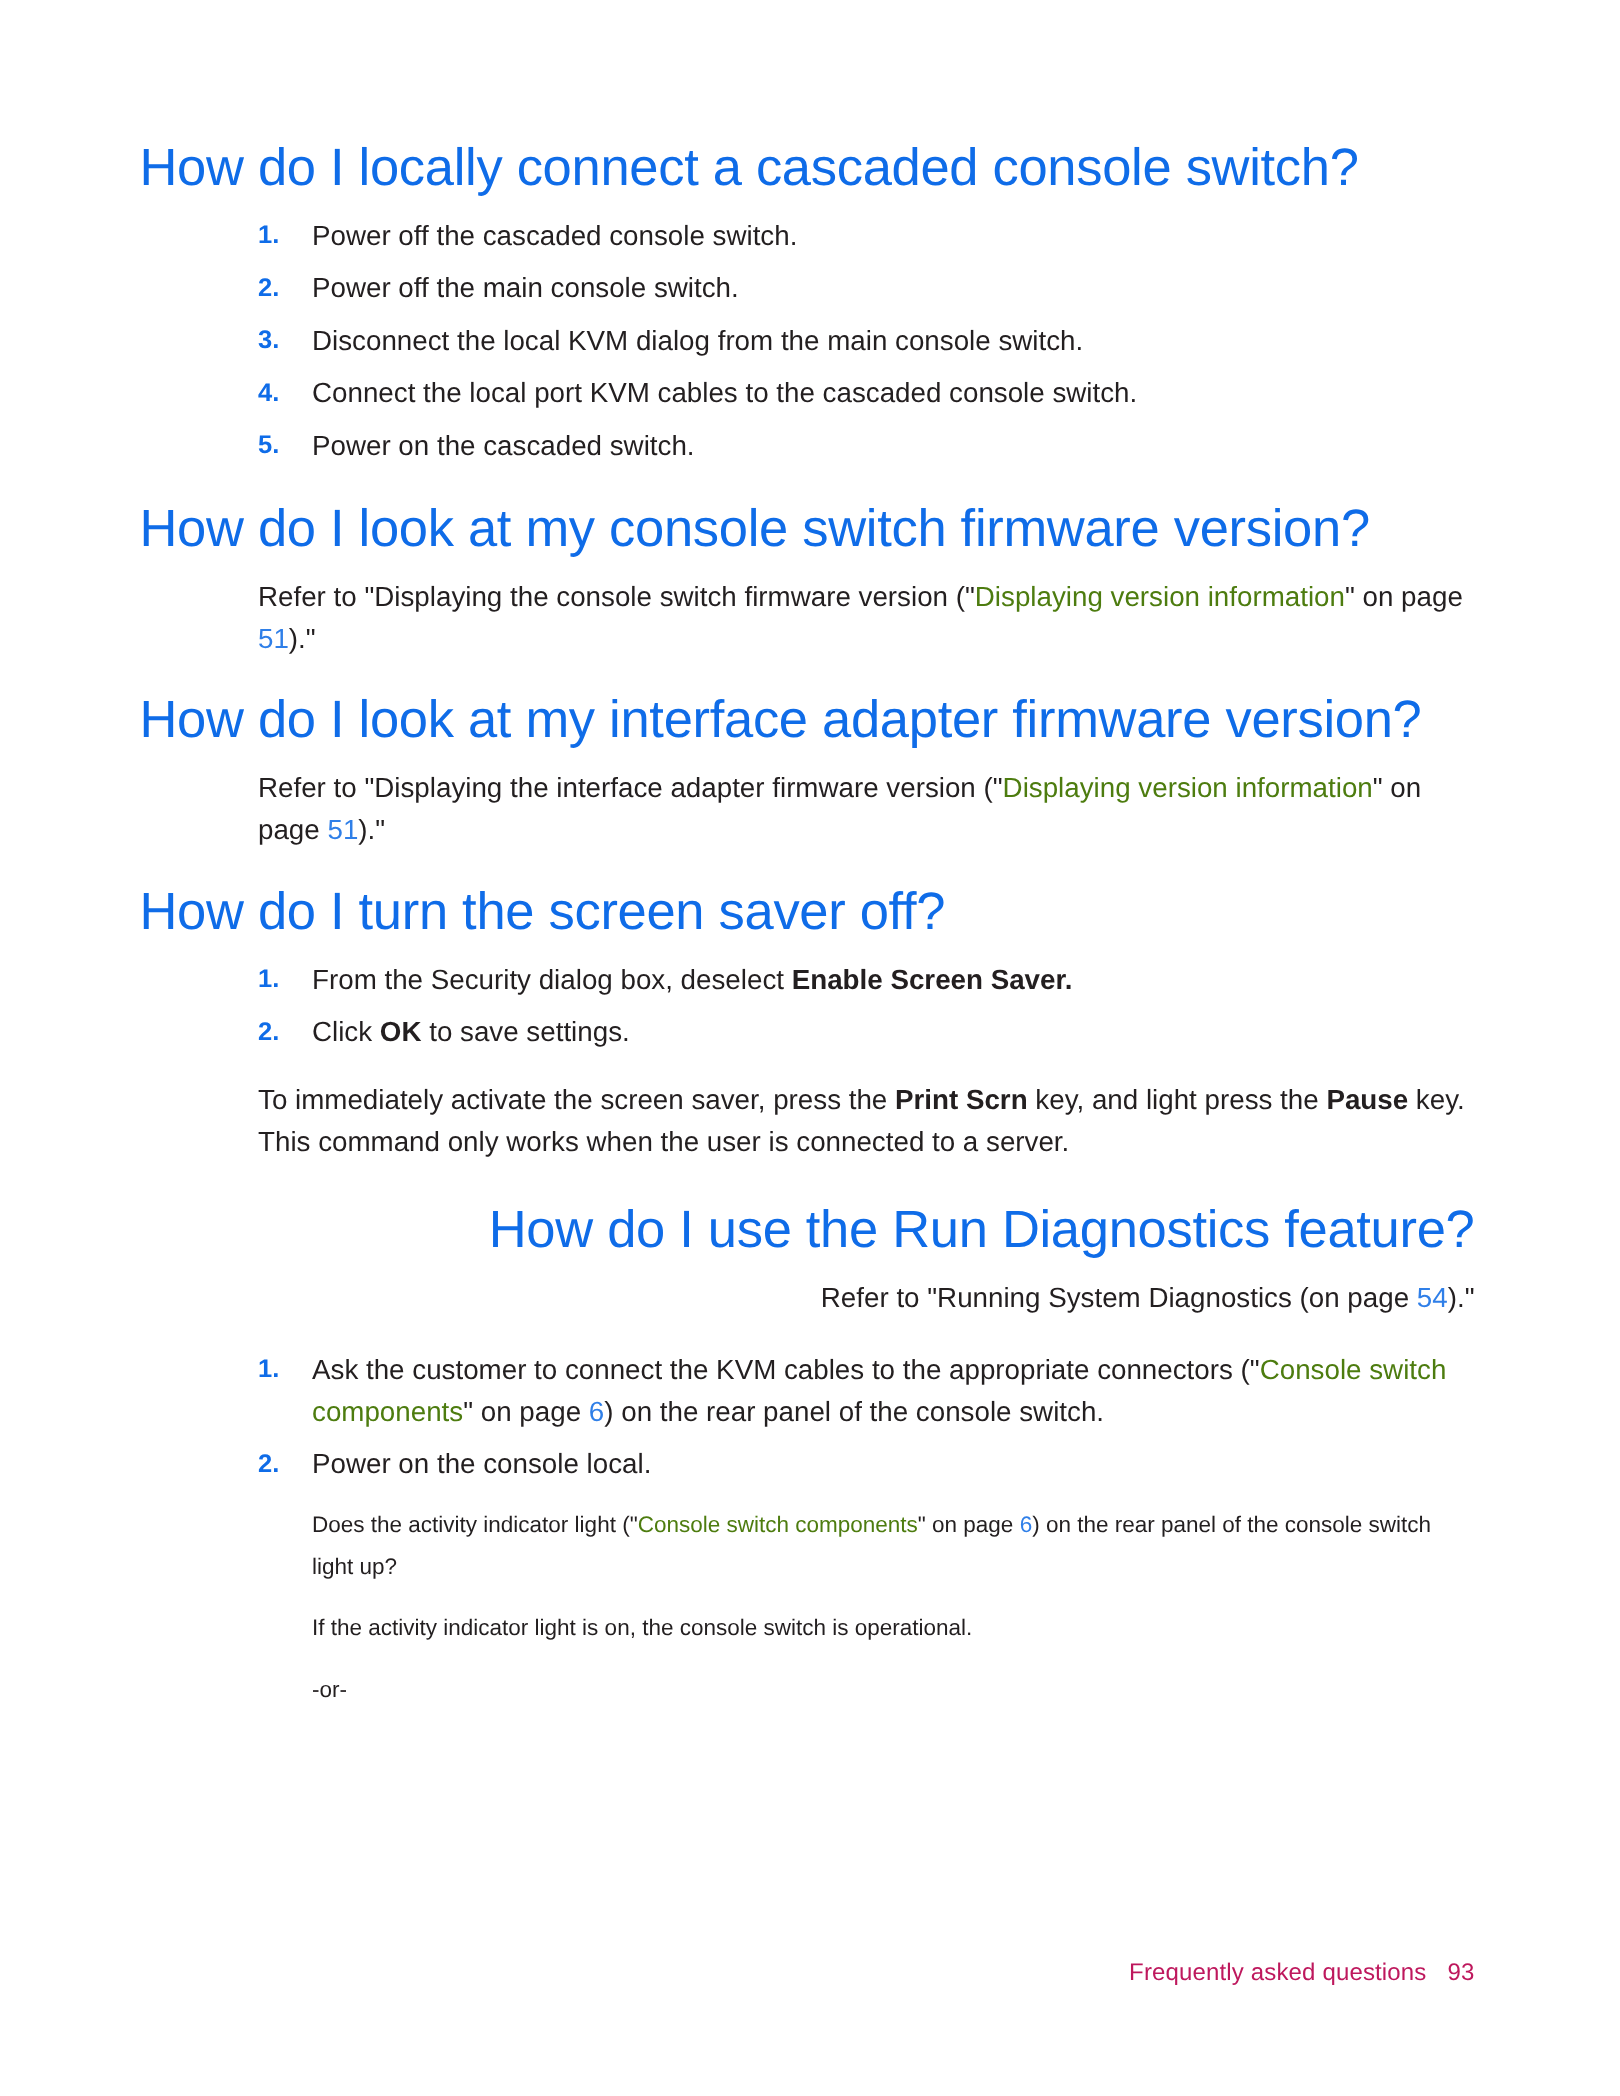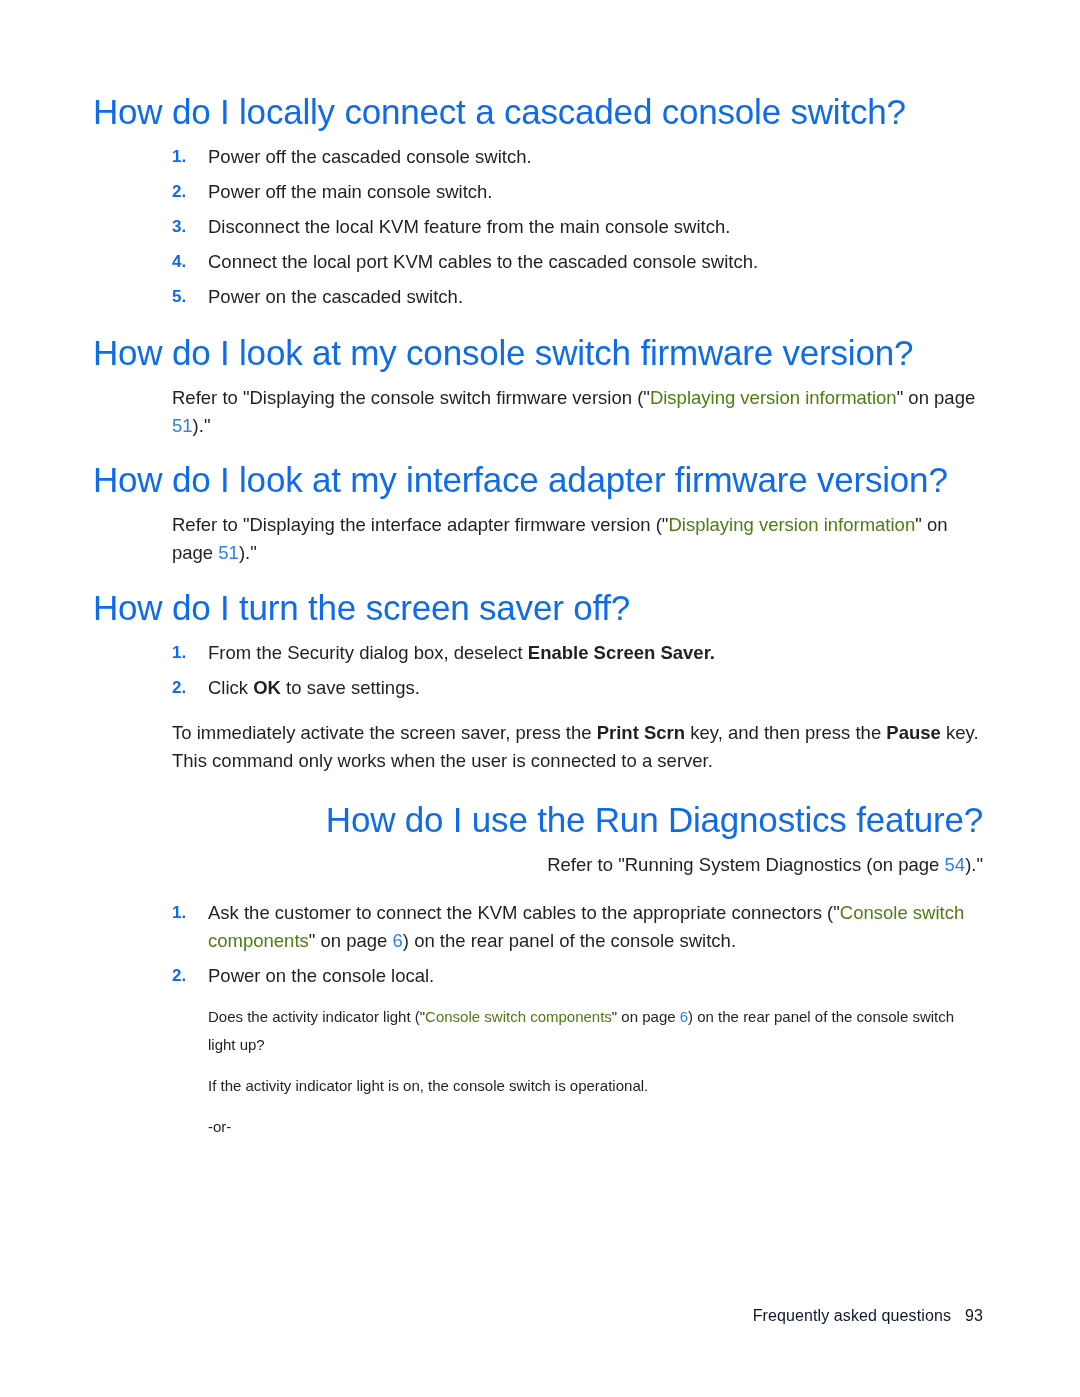--- a/index.html
+++ b/index.html
@@ -107,21 +107,21 @@
   .pagenum { color: #2f7fe8; }
 
   
   .footer {
     position: absolute;
     left: 0;
     top: 1307px;
     width: 983px;
     text-align: right;
     font-size: 16px;
-    color: #0f172a;
+    color: #be185d;
     letter-spacing: 0.1px;
   }
   .footer .fpage {
     display: inline-block;
     margin-left: 14px;
   }
 </style>
 </head>
 <body>
 
@@ -134,21 +134,21 @@
         <li>
           <span class="num">1.</span>
           <span class="li-text">Power off the cascaded console switch.</span>
         </li>
         <li>
           <span class="num">2.</span>
           <span class="li-text">Power off the main console switch.</span>
         </li>
         <li>
           <span class="num">3.</span>
-          <span class="li-text">Disconnect the local KVM feature from the main console switch.</span>
+          <span class="li-text">Disconnect the local KVM dialog from the main console switch.</span>
         </li>
         <li>
           <span class="num">4.</span>
           <span class="li-text">Connect the local port KVM cables to the cascaded console switch.</span>
         </li>
         <li>
           <span class="num">5.</span>
           <span class="li-text">Power on the cascaded switch.</span>
         </li>
       </ol>
@@ -174,21 +174,21 @@
         <li>
           <span class="num">1.</span>
           <span class="li-text"><span>From the Security dialog box, deselect </span><span class="bold">Enable Screen Saver.</span><span></span></span>
         </li>
         <li>
           <span class="num">2.</span>
           <span class="li-text"><span>Click </span><span class="bold">OK</span><span> to save settings.</span></span>
         </li>
       </ol>
       <div class="body-block" style="margin-top:17px;">
-        <p class="para"><span>To immediately activate the screen saver, press the </span><span class="bold">Print Scrn</span><span> key, and then press the </span><span class="bold">Pause</span><span> key. This command only works when the user is connected to a server.</span></p>
+        <p class="para"><span>To immediately activate the screen saver, press the </span><span class="bold">Print Scrn</span><span> key, and light press the </span><span class="bold">Pause</span><span> key. This command only works when the user is connected to a server.</span></p>
       </div>
     </div>
 
     <div class="sec sec-gap-5">
       <h2 class="section-heading">How do I use the Run Diagnostics feature?</h2>
       <div class="body-block">
         <p class="para"><span>Refer to "Running System Diagnostics (on page </span><span class="pagenum">54</span><span>)."</span></p>
       </div>
     </div>
 

